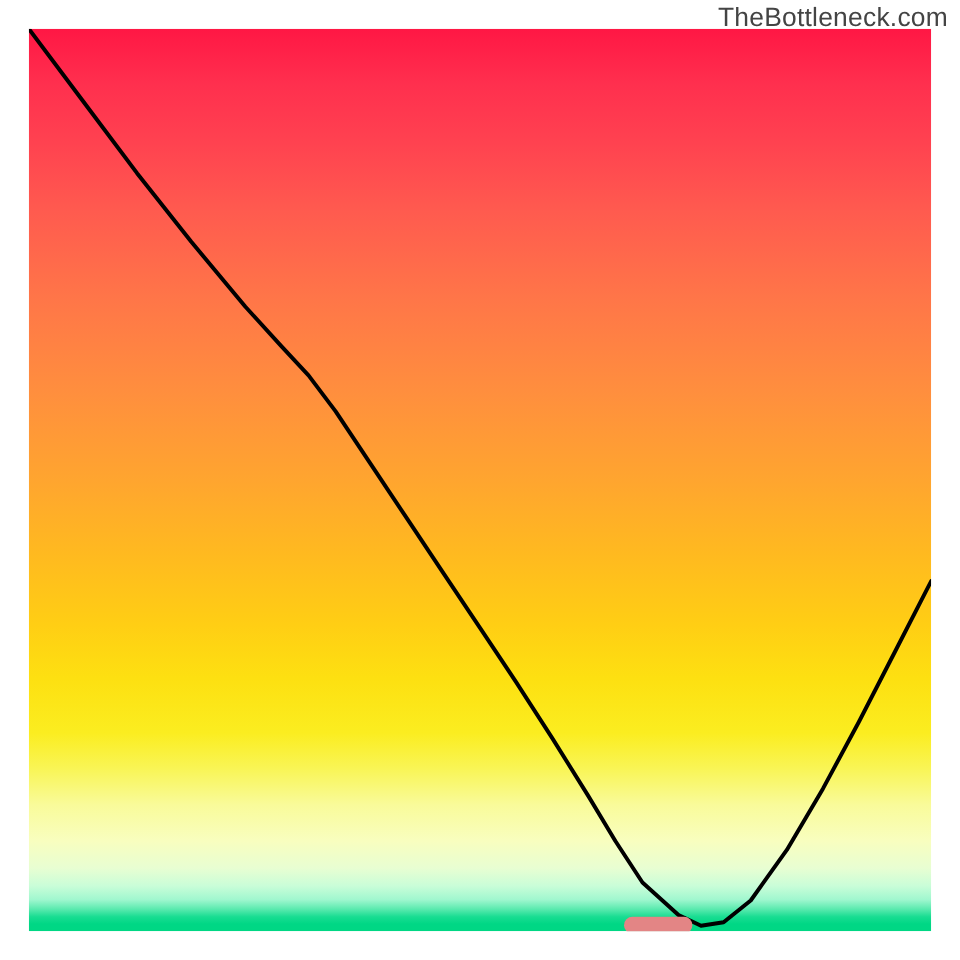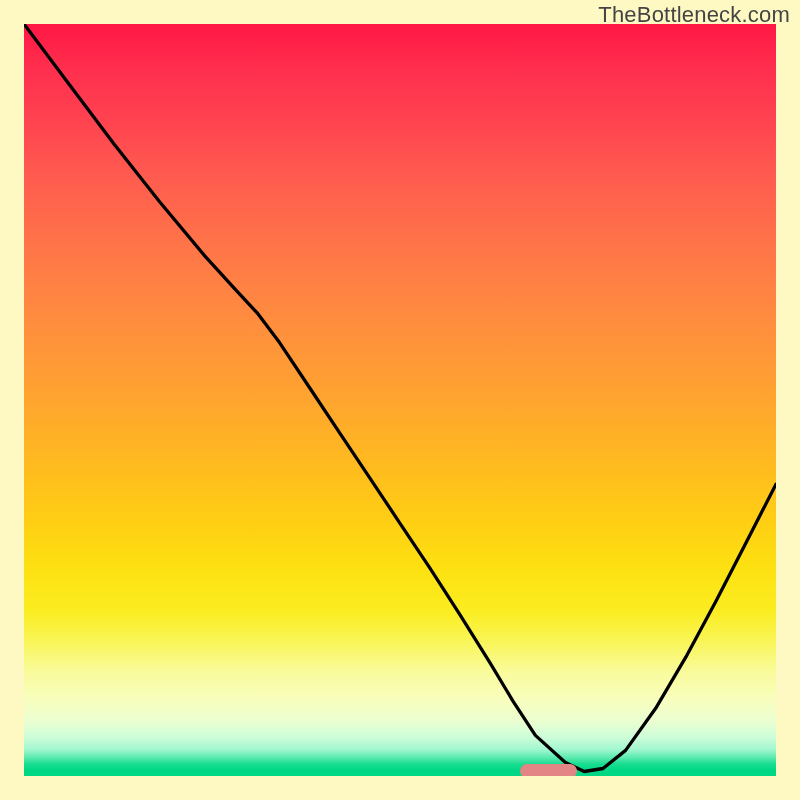--- a/index.html
+++ b/index.html
@@ -8,21 +8,21 @@
     width: 800px;
     height: 800px;
     background: #000;
     font-family: Arial, Helvetica, sans-serif;
     overflow: hidden;
   }
   .frame {
     position: relative;
     width: 800px;
     height: 800px;
-    background: #fef9c3;
+    background: #ffffff;
   }
   .watermark {
     position: absolute;
     top: 2px;
     right: 10px;
     color: #444;
     font-size: 22px;
     letter-spacing: 0.2px;
     z-index: 50;
     user-select: none;

